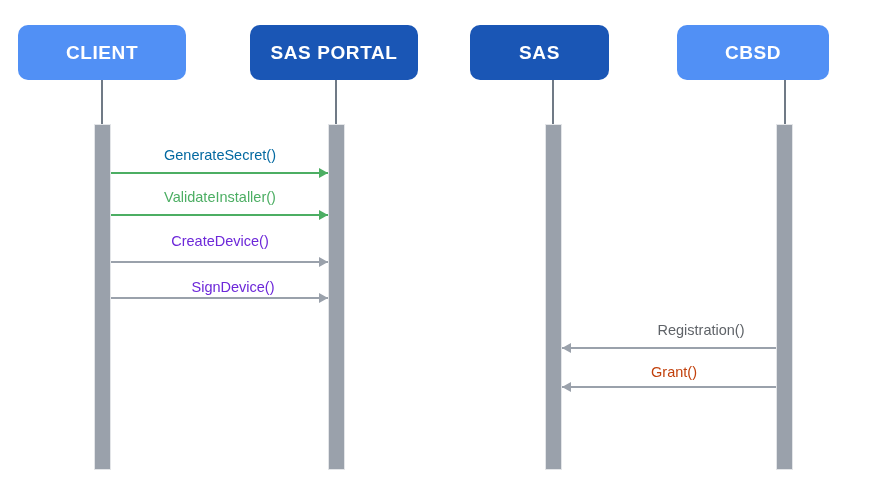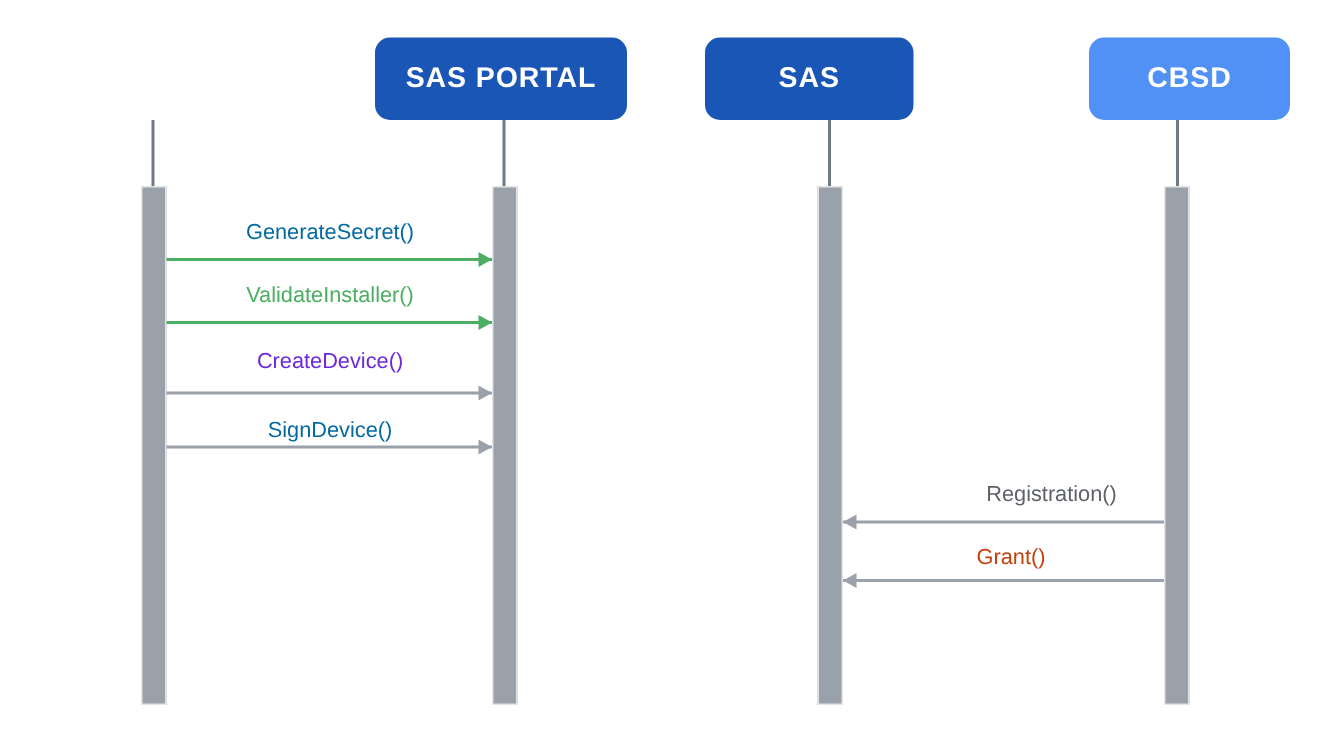--- a/index.html
+++ b/index.html
@@ -67,46 +67,49 @@
     white-space: nowrap;
     transform: translateX(-50%);
   }
 </style>
 </head>
 <body>
 
 <div id="diagram" style="width: 883px; height: 497px; background: rgb(255, 255, 255);">
     <div class="lifeline" style="left: 101px; top: 80px; height: 44px; background: rgb(112, 122, 134);"></div>
     <div class="activation" style="left: 94px; top: 124px; width: 17px; height: 346px; background: rgb(154, 161, 171);"></div>
+    <div class="actor-box" style="left: 18px; top: 25px; width: 168px; height: 55px; background: rgb(81, 144, 245);">
+      <span>CLIENT</span>
+    </div>
     <div class="lifeline" style="left: 335px; top: 80px; height: 44px; background: rgb(112, 122, 134);"></div>
     <div class="activation" style="left: 328px; top: 124px; width: 17px; height: 346px; background: rgb(154, 161, 171);"></div>
     <div class="actor-box" style="left: 250px; top: 25px; width: 168px; height: 55px; background: rgb(26, 86, 181);">
       <span>SAS PORTAL</span>
     </div>
     <div class="lifeline" style="left: 552px; top: 80px; height: 44px; background: rgb(112, 122, 134);"></div>
     <div class="activation" style="left: 545px; top: 124px; width: 17px; height: 346px; background: rgb(154, 161, 171);"></div>
     <div class="actor-box" style="left: 470px; top: 25px; width: 139px; height: 55px; background: rgb(26, 86, 181);">
       <span>SAS</span>
     </div>
     <div class="lifeline" style="left: 784px; top: 80px; height: 44px; background: rgb(112, 122, 134);"></div>
     <div class="activation" style="left: 776px; top: 124px; width: 17px; height: 346px; background: rgb(154, 161, 171);"></div>
-    <div class="actor-box" style="left: 726px; top: 25px; width: 134px; height: 55px; background: rgb(81, 144, 245);">
+    <div class="actor-box" style="left: 677px; top: 25px; width: 152px; height: 55px; background: rgb(81, 144, 245);">
       <span>CBSD</span>
     </div>
     <div class="msg-line" style="left: 111px; top: 172px; width: 217px; background: rgb(76, 174, 99);"></div>
     <div class="msg-head right" style="top: 168px; left: 319px; border-left-color: rgb(76, 174, 99);"></div>
     <div class="msg-label" style="left: 220px; top: 147px; color: #0369a1;">GenerateSecret()</div>
     <div class="msg-line" style="left: 111px; top: 214px; width: 217px; background: rgb(76, 174, 99);"></div>
     <div class="msg-head right" style="top: 210px; left: 319px; border-left-color: rgb(76, 174, 99);"></div>
     <div class="msg-label" style="left: 220px; top: 189px; color: rgb(76, 174, 99);">ValidateInstaller()</div>
     <div class="msg-line" style="left: 111px; top: 261px; width: 217px; background: rgb(154, 161, 171);"></div>
     <div class="msg-head right" style="top: 257px; left: 319px; border-left-color: rgb(154, 161, 171);"></div>
     <div class="msg-label" style="left: 220px; top: 233px; color: #6d28d9;">CreateDevice()</div>
     <div class="msg-line" style="left: 111px; top: 297px; width: 217px; background: rgb(154, 161, 171);"></div>
     <div class="msg-head right" style="top: 293px; left: 319px; border-left-color: rgb(154, 161, 171);"></div>
-    <div class="msg-label" style="left: 220px; top: 279px; color: #0369a1;">SignDevice()</div>
+    <div class="msg-label" style="left: 233px; top: 279px; color: #6d28d9;">SignDevice()</div>
     <div class="msg-line" style="left: 562px; top: 347px; width: 214px; background: rgb(154, 161, 171);"></div>
     <div class="msg-head left" style="top: 343px; left: 562px; border-right-color: rgb(154, 161, 171);"></div>
     <div class="msg-label" style="left: 674px; top: 322px; color: rgb(95, 99, 104); margin-left: 27px;">Registration()</div>
     <div class="msg-line" style="left: 562px; top: 386px; width: 214px; background: rgb(154, 161, 171);"></div>
     <div class="msg-head left" style="top: 382px; left: 562px; border-right-color: rgb(154, 161, 171);"></div>
     <div class="msg-label" style="left: 674px; top: 364px; color: #c2410c;">Grant()</div>
   </div>
 
 </body></html>

